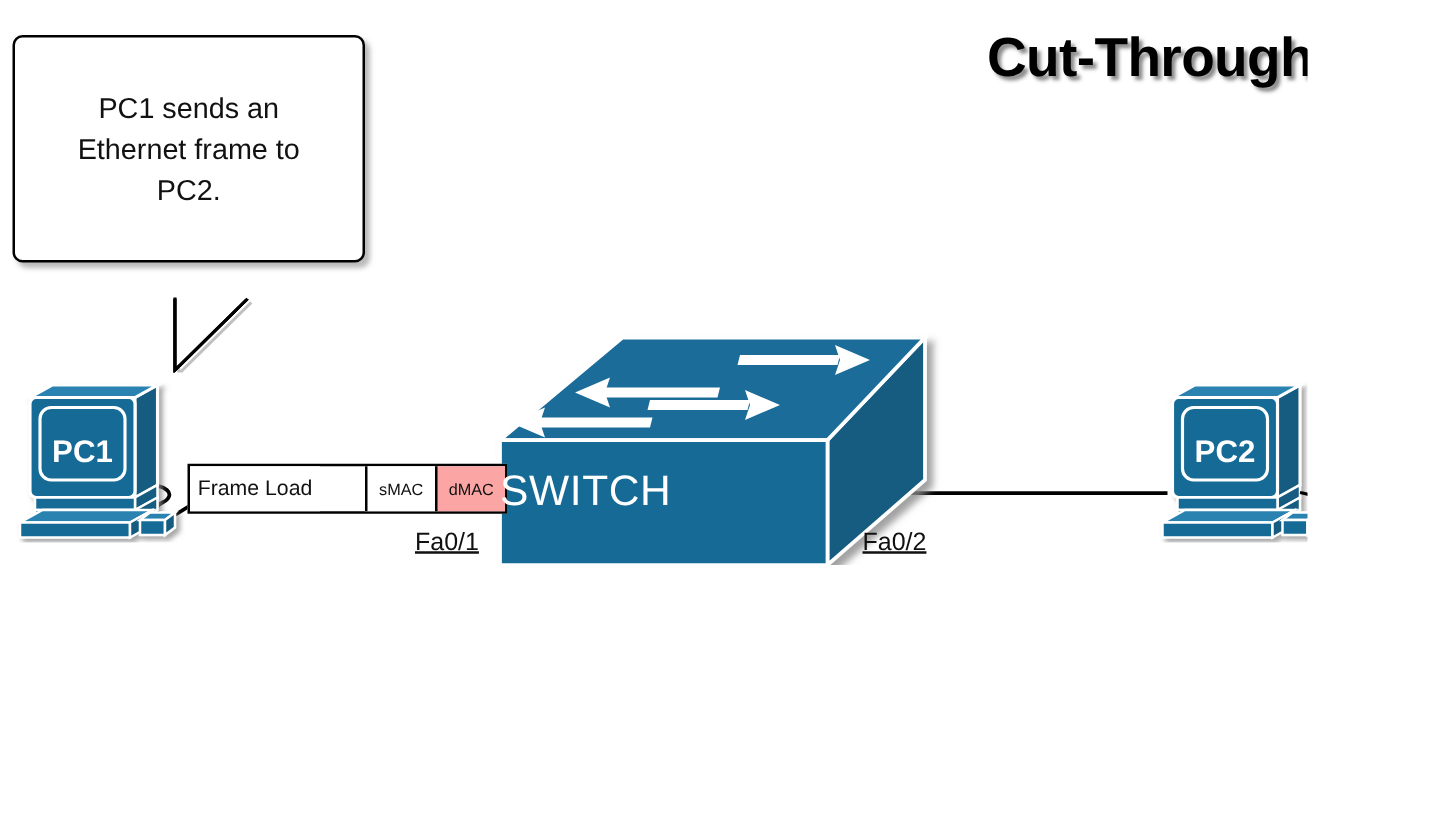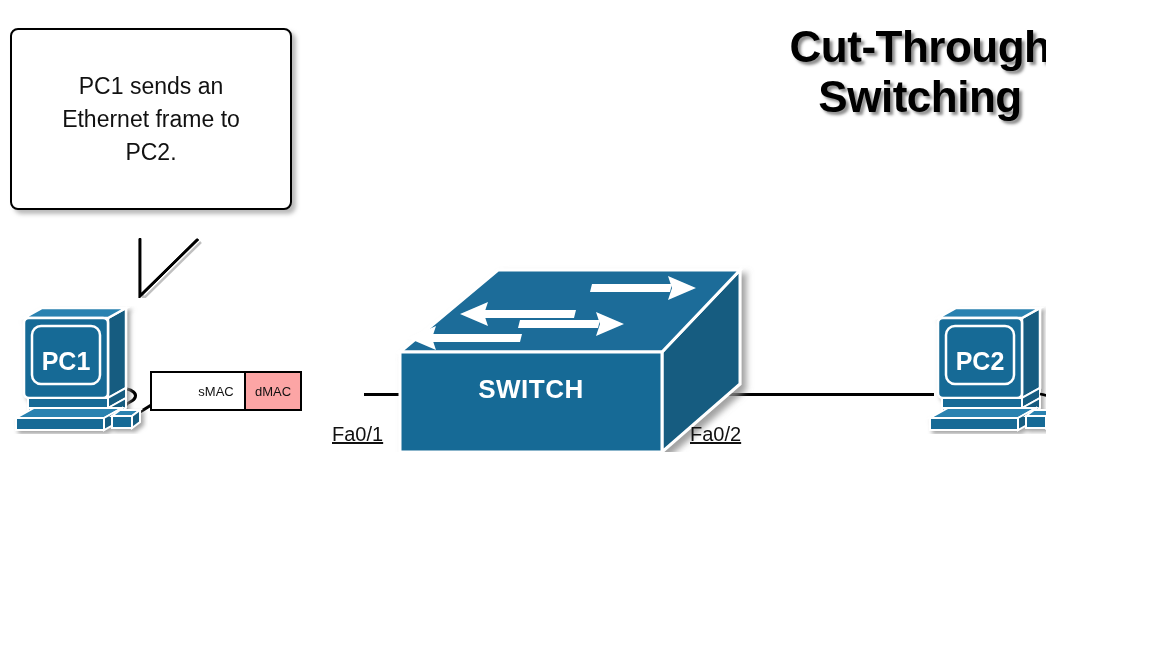--- a/index.html
+++ b/index.html
@@ -120,24 +120,23 @@
     top: 262px;
     width: 368px;
     height: 190px;
     z-index: 4;
   }
   #switch-label {
     position: absolute;
     left: 400px;
     top: 374px;
     width: 262px;
-    text-align: center;
-    font-family: "Liberation Sans", sans-serif;
-    font-weight: bold;
-    font-size: 26px;
+    font-family: "Liberation Sans", sans-serif;
+    font-weight: normal;
+    font-size: 34px;
     color: #ffffff;
     letter-spacing: 0.5px;
     z-index: 6;
     pointer-events: none;
   }
 
   
   .port-label {
     position: absolute;
     font-family: "Liberation Sans", sans-serif;
@@ -149,21 +148,20 @@
   #port-fa01 { left: 332px; top: 423px; }
   #port-fa02 { left: 690px; top: 423px; }
 </style>
 </head>
 <body>
 
 <div id="stage">
 
   <div id="title">
     <span class="tline">Cut-Through</span>
-    <span class="tline">Switching</span>
   </div>
 
   <div id="bubble-wrap">
     <svg id="bubble-tail" viewBox="0 0 300 110">
       <polygon points="130,48 130,50 196,50 196,48 141,112" fill="#ffffff" stroke="none"></polygon>
       <path d="M 134 50 L 134 108 L 192 51" fill="#ffffff" stroke="#000000" stroke-width="2.5" stroke-linejoin="miter"></path>
       <path d="M 134 50 L 134 108 L 192 51" fill="none" stroke="rgba(130,130,130,0.5)" stroke-width="2.5" transform="translate(3,3)"></path>
       <path d="M 134 50 L 134 108 L 192 51" fill="#ffffff" stroke="#000000" stroke-width="2.5" stroke-linejoin="miter"></path>
       <rect x="110" y="38" width="110" height="13" fill="#ffffff" stroke="none"></rect>
       <path d="M 134 50 L 134 108 L 192 51" fill="none" stroke="#000000" stroke-width="2.5"></path>
@@ -209,20 +207,21 @@
 
         <polygon points="104,110 124,110 132,104 112,104" fill="#2a82b0" stroke="#ffffff" stroke-width="2"></polygon>
         <rect x="104" y="110" width="20" height="12" fill="#176b96" stroke="#ffffff" stroke-width="2"></rect>
         <polygon points="124,110 132,104 132,116 124,122" fill="#125b80" stroke="#ffffff" stroke-width="2"></polygon>
       </g>
       <text x="58" y="57" text-anchor="middle" dominant-baseline="middle" font-family="Liberation Sans, sans-serif" font-size="25" font-weight="bold" fill="#ffffff">PC1</text>
     </svg>
   </div>
 
   <div id="frame">
+    <div id="cell-payload" class="frame-cell">Frame Load</div>
     <div id="cell-smac" class="frame-cell">sMAC</div>
     <div id="cell-dmac" class="frame-cell" style="background:#fca5a5;">dMAC</div>
   </div>
 
   <svg id="switch" viewBox="0 0 368 190">
     <defs>
       <filter id="shadowSW" x="-20%" y="-20%" width="150%" height="150%">
         <feDropShadow dx="5" dy="5" stdDeviation="3" flood-color="#8a8a8a" flood-opacity="0.8"></feDropShadow>
       </filter>
     </defs>

